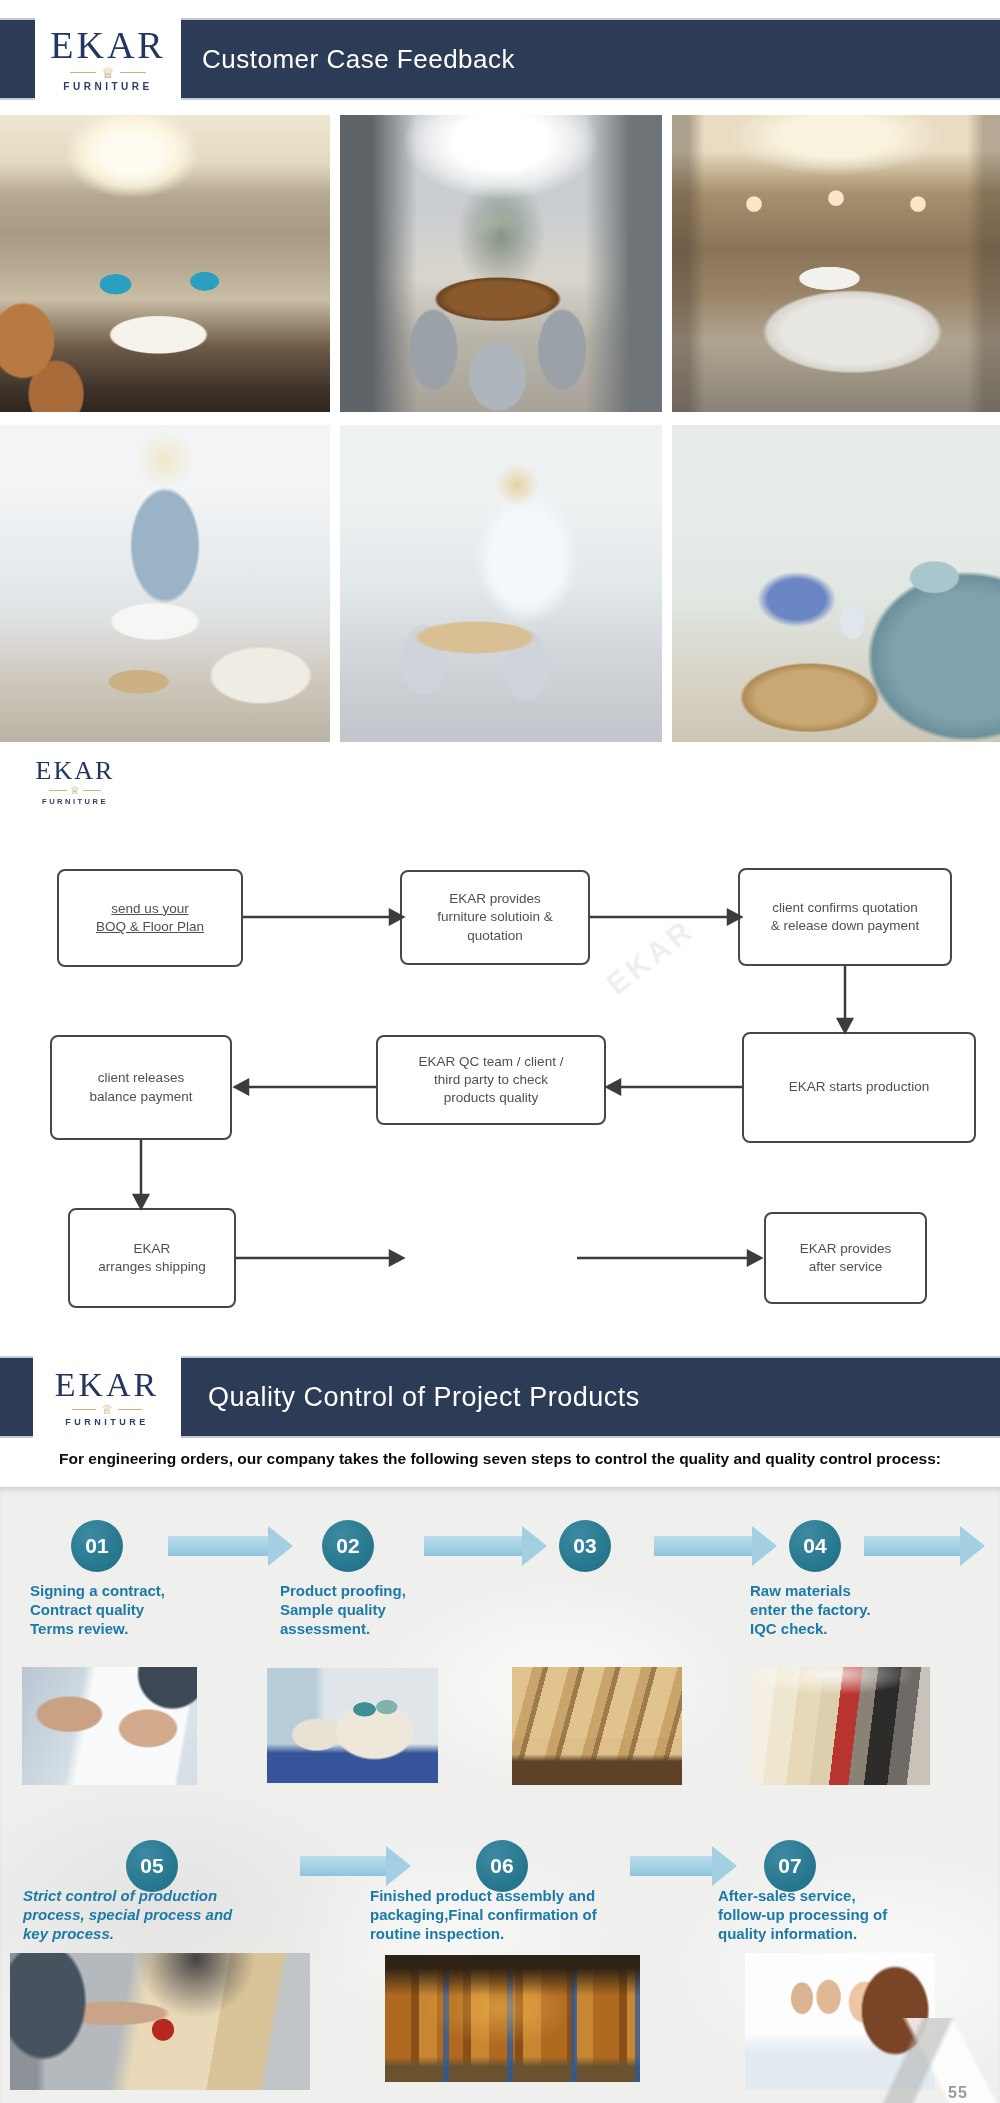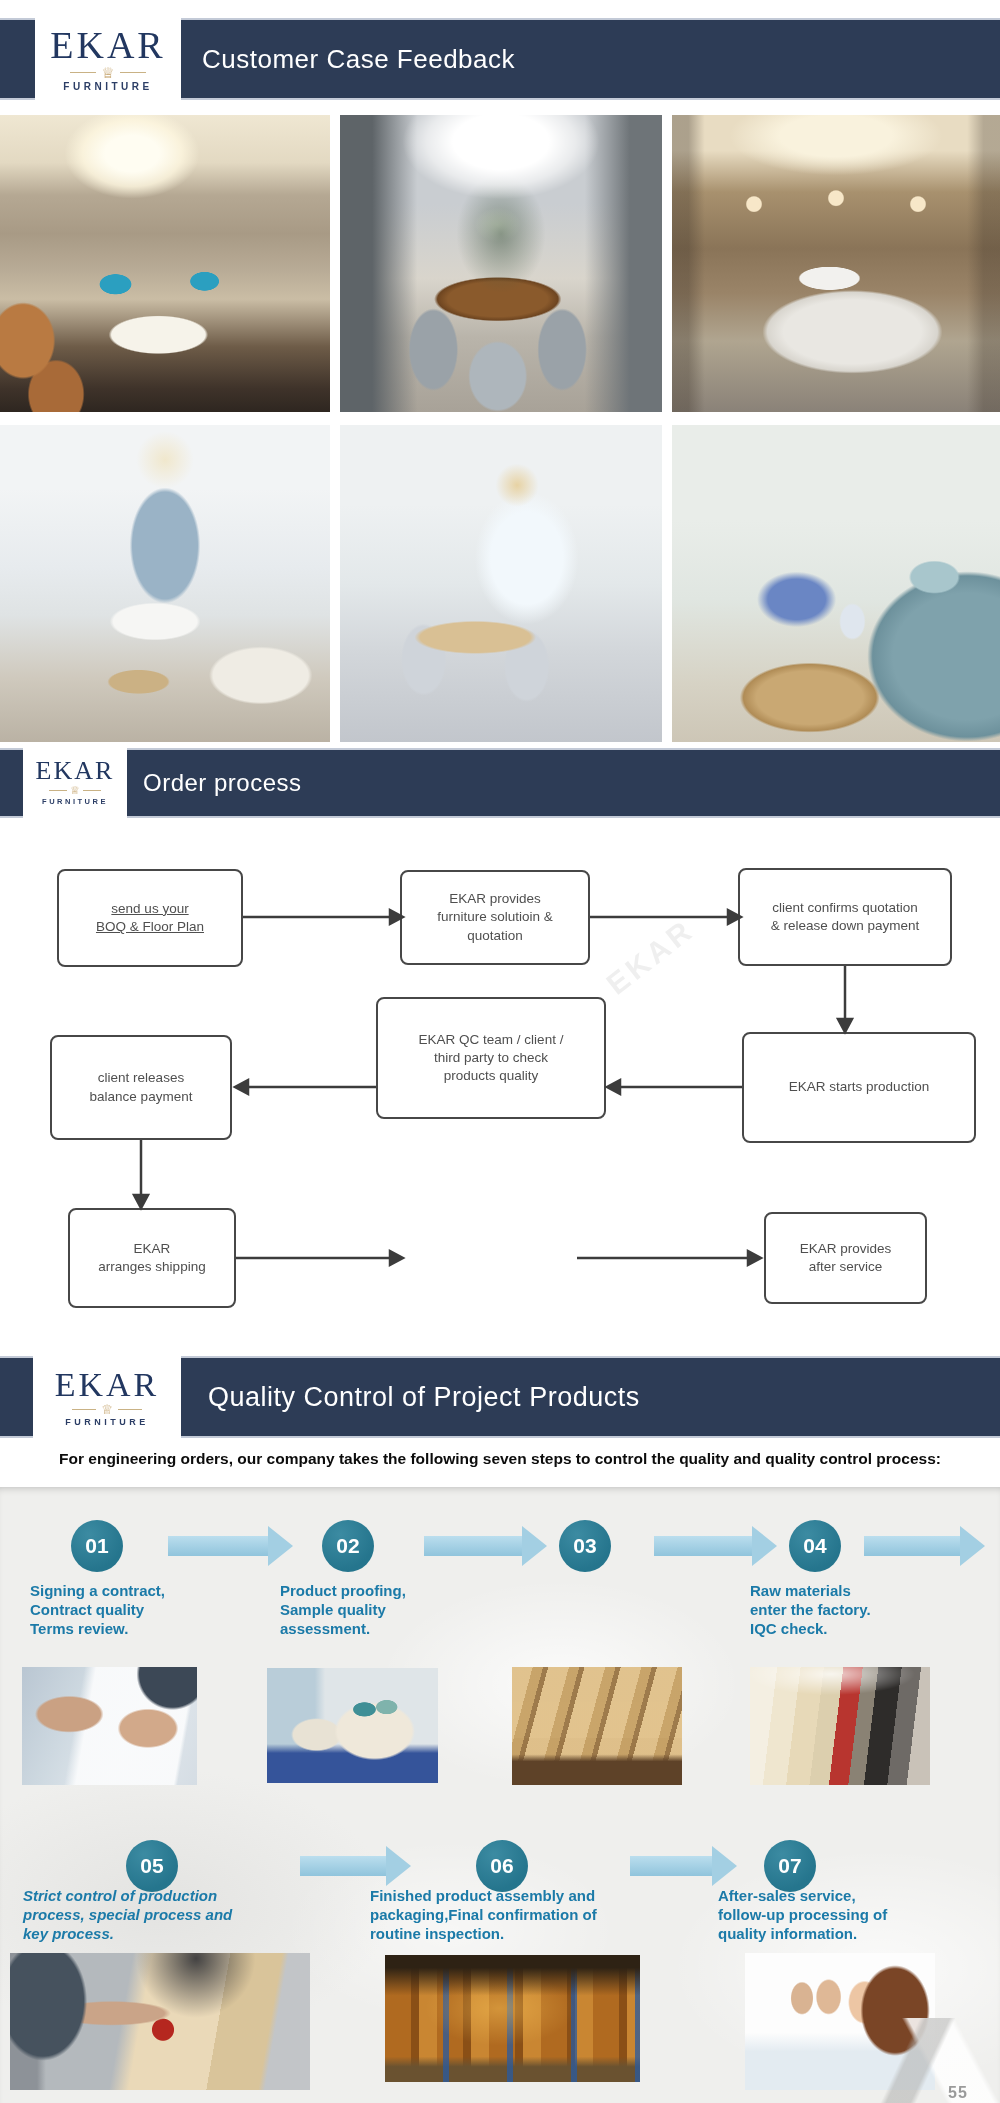--- a/index.html
+++ b/index.html
@@ -165,23 +165,20 @@
     <div class="logo-tag" style="font-size:10px;">FURNITURE</div>
   </div>
 
   <div class="photo" id="p1" style="left:0;top:115px;width:330px;height:297px;"></div>
   <div class="photo" id="p2" style="left:340px;top:115px;width:322px;height:297px;"></div>
   <div class="photo" id="p3" style="left:672px;top:115px;width:328px;height:297px;"></div>
   <div class="photo" id="p4" style="left:0;top:425px;width:330px;height:317px;"></div>
   <div class="photo" id="p5" style="left:340px;top:425px;width:322px;height:317px;"></div>
   <div class="photo" id="p6" style="left:672px;top:425px;width:328px;height:317px;"></div>
 
-  <div class="band" style="left:0;top:748px;width:1000px;height:70px;">
-    <div class="band-title" style="left:143px;font-size:24px;">Order process</div>
-  </div>
   <div class="logo-box" style="left:23px;top:743px;width:104px;height:78px;">
     <div class="logo-name" style="font-size:26px;letter-spacing:2px;">EKAR</div>
     <div class="logo-crownrow" style="gap:3px;">
       <span class="rule" style="width:18px;"></span>
       <span class="logo-crown" style="font-size:11px;">♕</span>
       <span class="rule" style="width:18px;"></span>
     </div>
     <div class="logo-tag" style="font-size:7.5px;letter-spacing:2.5px;">FURNITURE</div>
   </div>
 
@@ -189,21 +186,21 @@
 
   <div class="fbox prelines" style="left:57px;top:869px;width:186px;height:98px;text-decoration:underline;">send us your
 BOQ &amp; Floor Plan</div>
   <div class="fbox prelines" style="left:400px;top:870px;width:190px;height:95px;">EKAR provides
 furniture solutioin &amp;
 quotation</div>
   <div class="fbox prelines" style="left:738px;top:868px;width:214px;height:98px;">client confirms quotation
 &amp; release down payment</div>
   <div class="fbox prelines" style="left:50px;top:1035px;width:182px;height:105px;">client releases
 balance payment</div>
-  <div class="fbox prelines" style="left:376px;top:997px;width:230px;height:122px;">EKAR QC team / client /
+  <div class="fbox prelines" style="left:376px;top:1035px;width:230px;height:90px;">EKAR QC team / client /
 third party to check
 products quality</div>
   <div class="fbox prelines" style="left:742px;top:1032px;width:234px;height:111px;">EKAR starts production</div>
   <div class="fbox prelines" style="left:68px;top:1208px;width:168px;height:100px;">EKAR
 arranges shipping</div>
   <div class="fbox prelines" style="left:764px;top:1212px;width:163px;height:92px;">EKAR provides
 after service</div>
 
   <svg id="flow-arrows" width="1000" height="520" viewBox="0 0 1000 520">
     <g stroke="#3c3c3c" stroke-width="2.5" fill="#3c3c3c">

